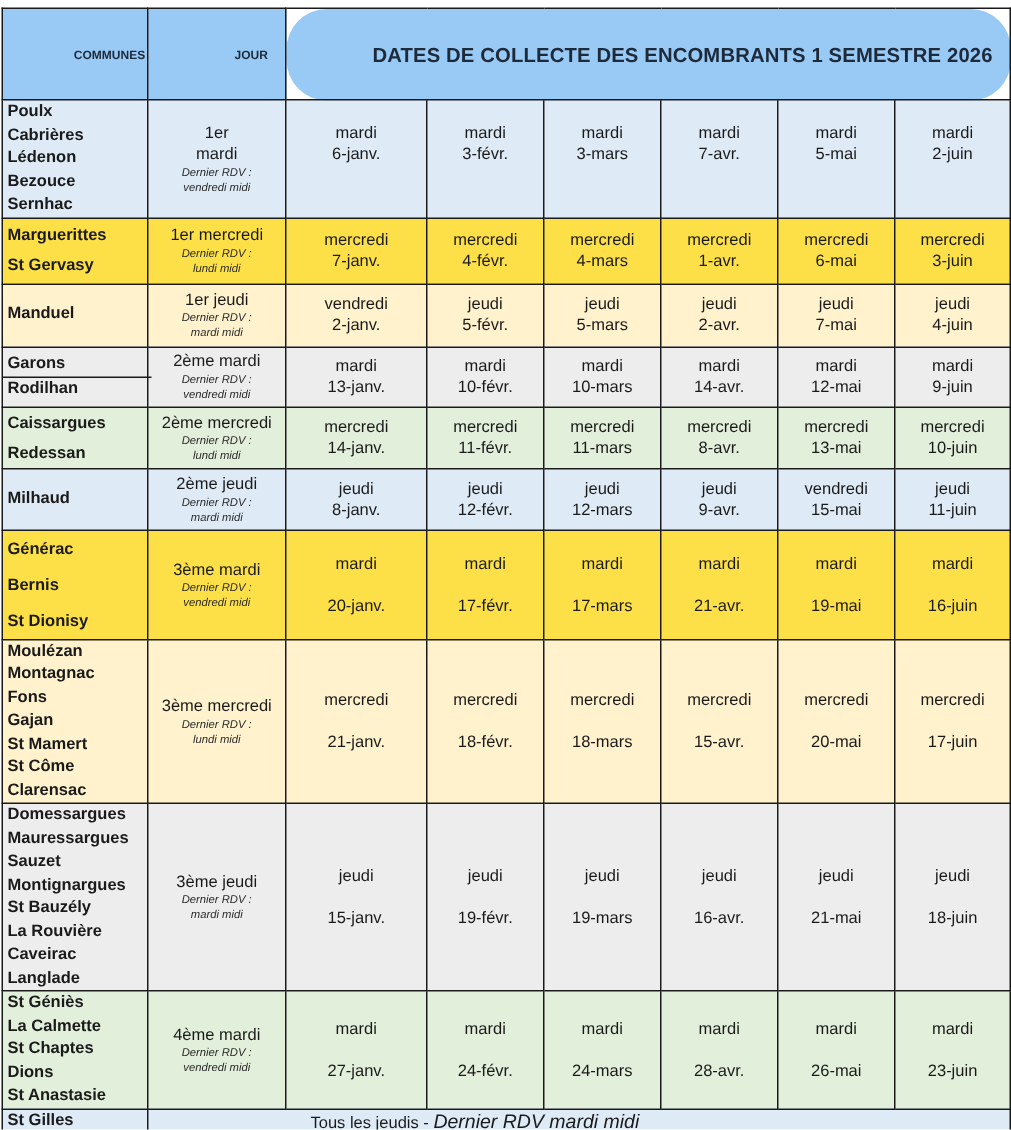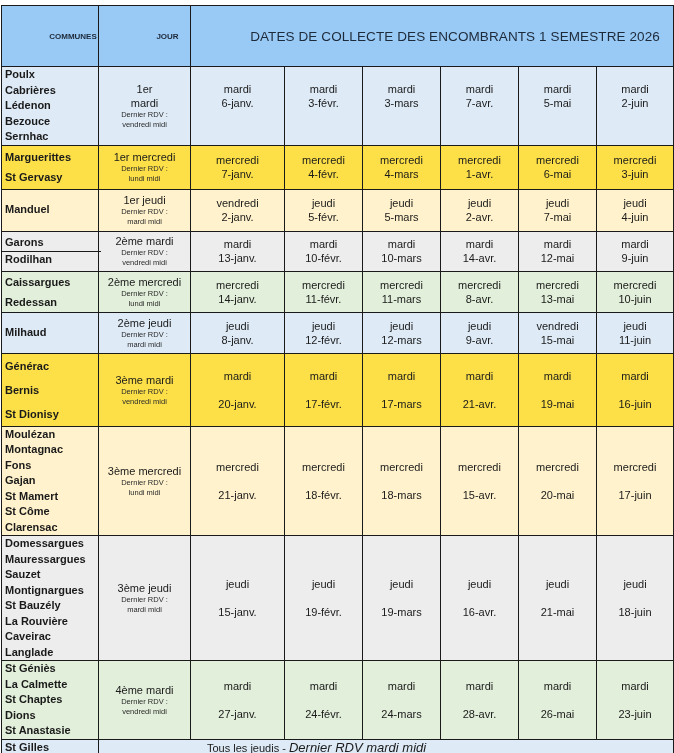--- a/index.html
+++ b/index.html
@@ -2,25 +2,25 @@
 <html><head>
 <meta charset="utf-8">
 <style>
   html, body { margin: 0; padding: 0; background: #ffffff; }
   body { width: 674px; height: 753px; position: relative; overflow: hidden;
          font-family: "Liberation Sans", "DejaVu Sans", sans-serif; color: #1a1a1a; }
   table { position: absolute; left: 1px; top: 5px; border-collapse: collapse; table-layout: fixed; width: 672px; }
   td { border: 1.5px solid #1a1a1a; padding: 0; vertical-align: middle; text-align: center; font-size: 11px; }
   .hdr { background: #99c9f5; height: 60px; padding-left: 46px; }
   .hdr-small { font-size: 8px; font-weight: bold; color: #1d2a3a; }
-  .hdr-title { font-size: 13.5px; font-weight: normal; color: #1d2a3a; letter-spacing: 0.1px; }
+  .hdr-title { font-size: 13.5px; font-weight: bold; color: #1d2a3a; letter-spacing: 0.1px; border-radius: 27px; }
   .communes { text-align: left; font-weight: bold; font-size: 11px; padding-left: 3px; }
   .communes div { line-height: 15.5px; }
   .jour { font-size: 11px; }
-  .jour .rdv { font-size: 7.5px; line-height: 10px; color: #2a2a2a; }
+  .jour .rdv { font-size: 7.5px; font-style: italic; line-height: 10px; color: #2a2a2a; }
   .jour .main { line-height: 14px; }
   .datecell div { line-height: 14px; }
   .tall .datecell div.gap { height: 14px; }
   .full-row td { height: 14px; }
   .merged { text-align: left; padding-left: 108px; font-size: 11px; }
   .merged .rdv { font-size: 13px; font-style: italic; margin-top: 31px; }
   .c-blue { background: #deebf7; }
   .c-pink { background: #fde047; }
   .c-yellow { background: #fff2cc; }
   .c-gray { background: #ededed; }

